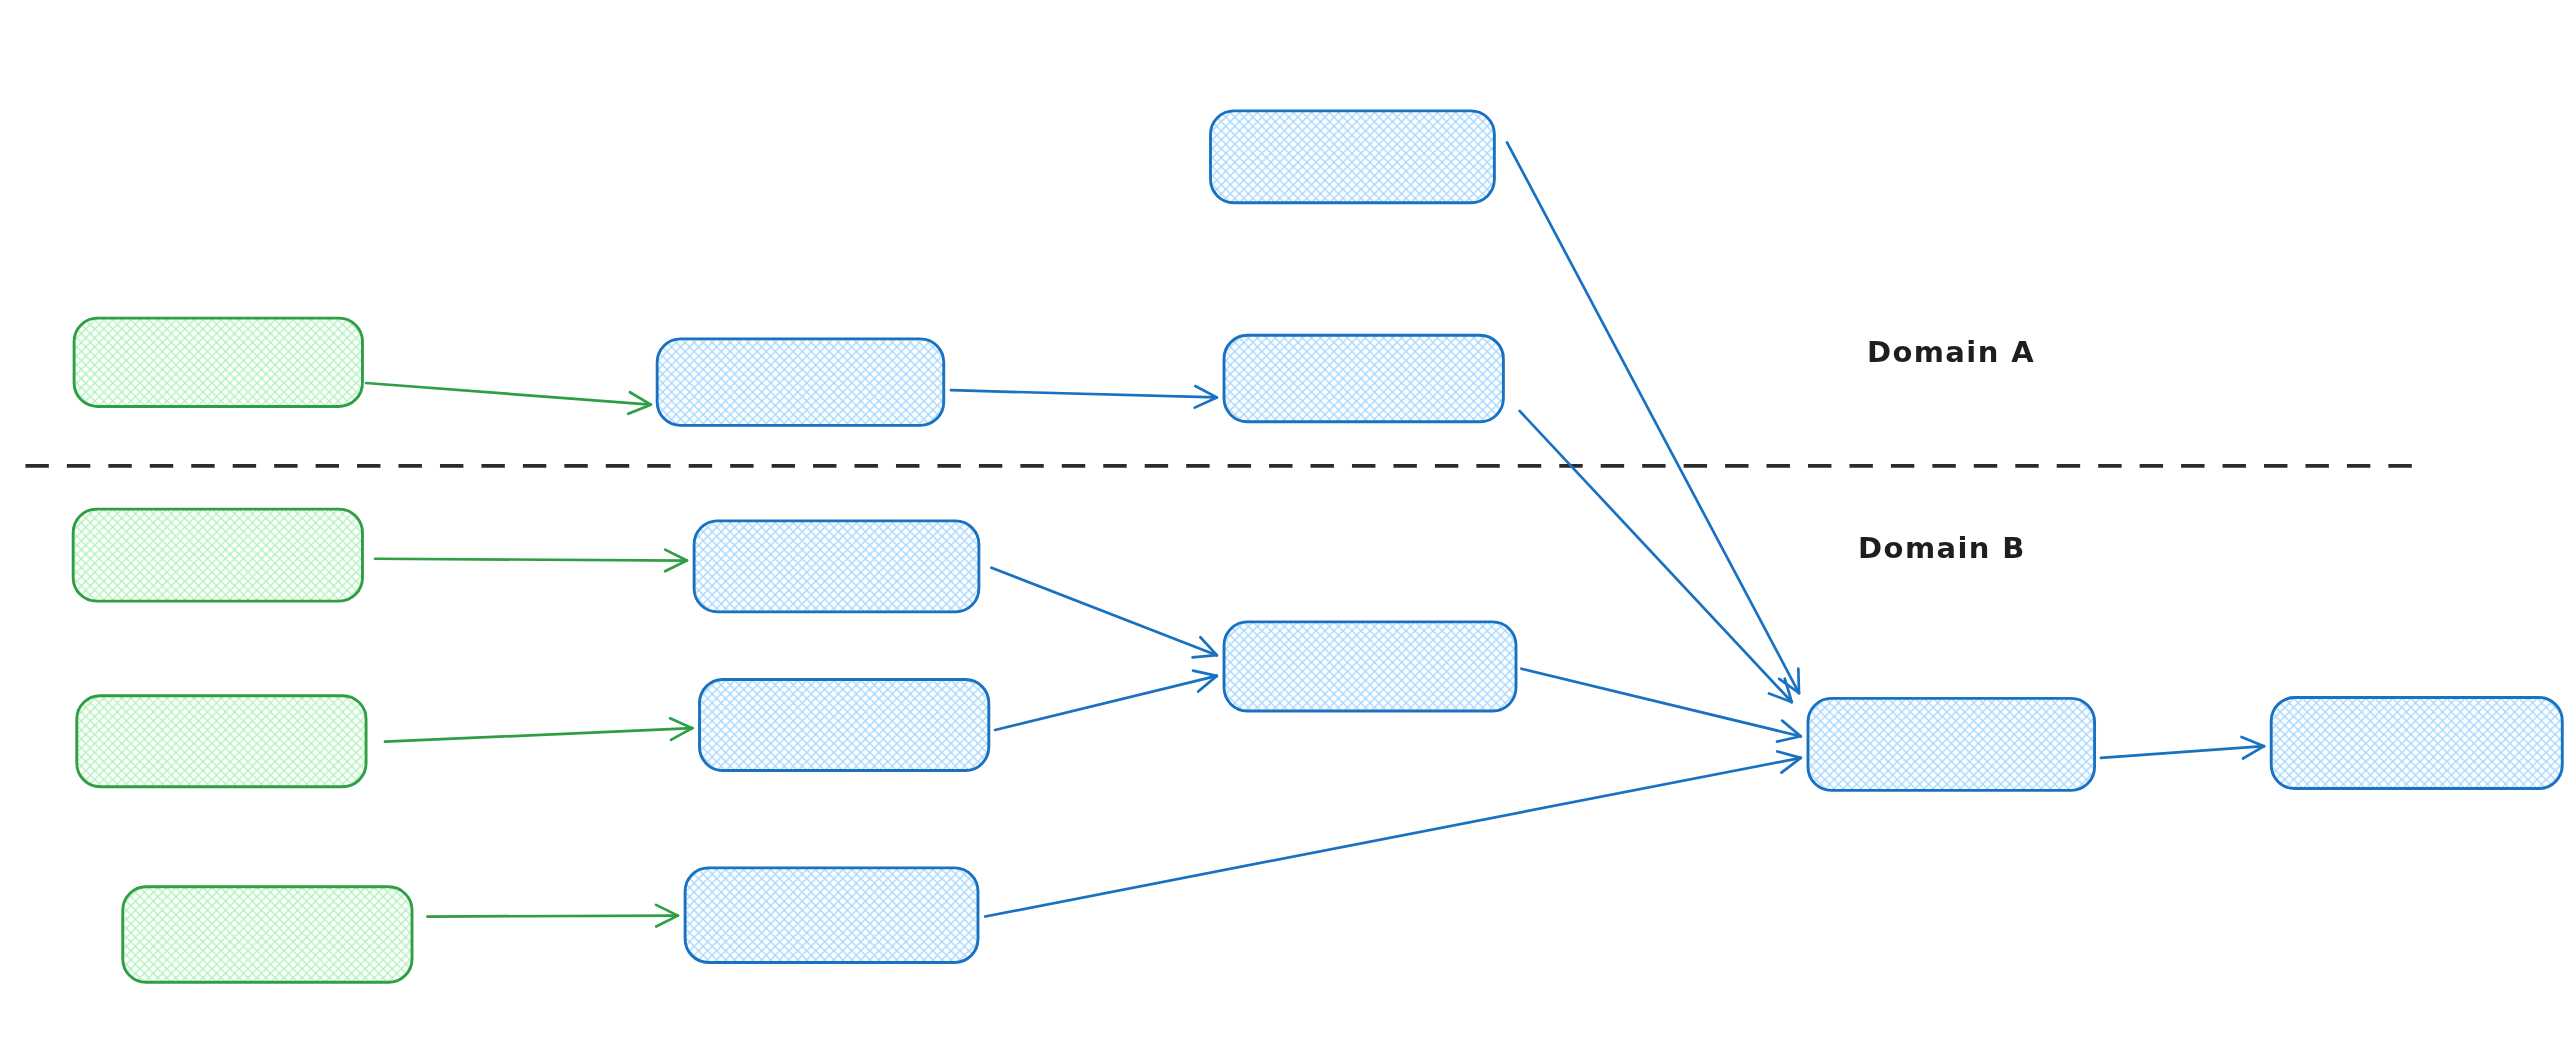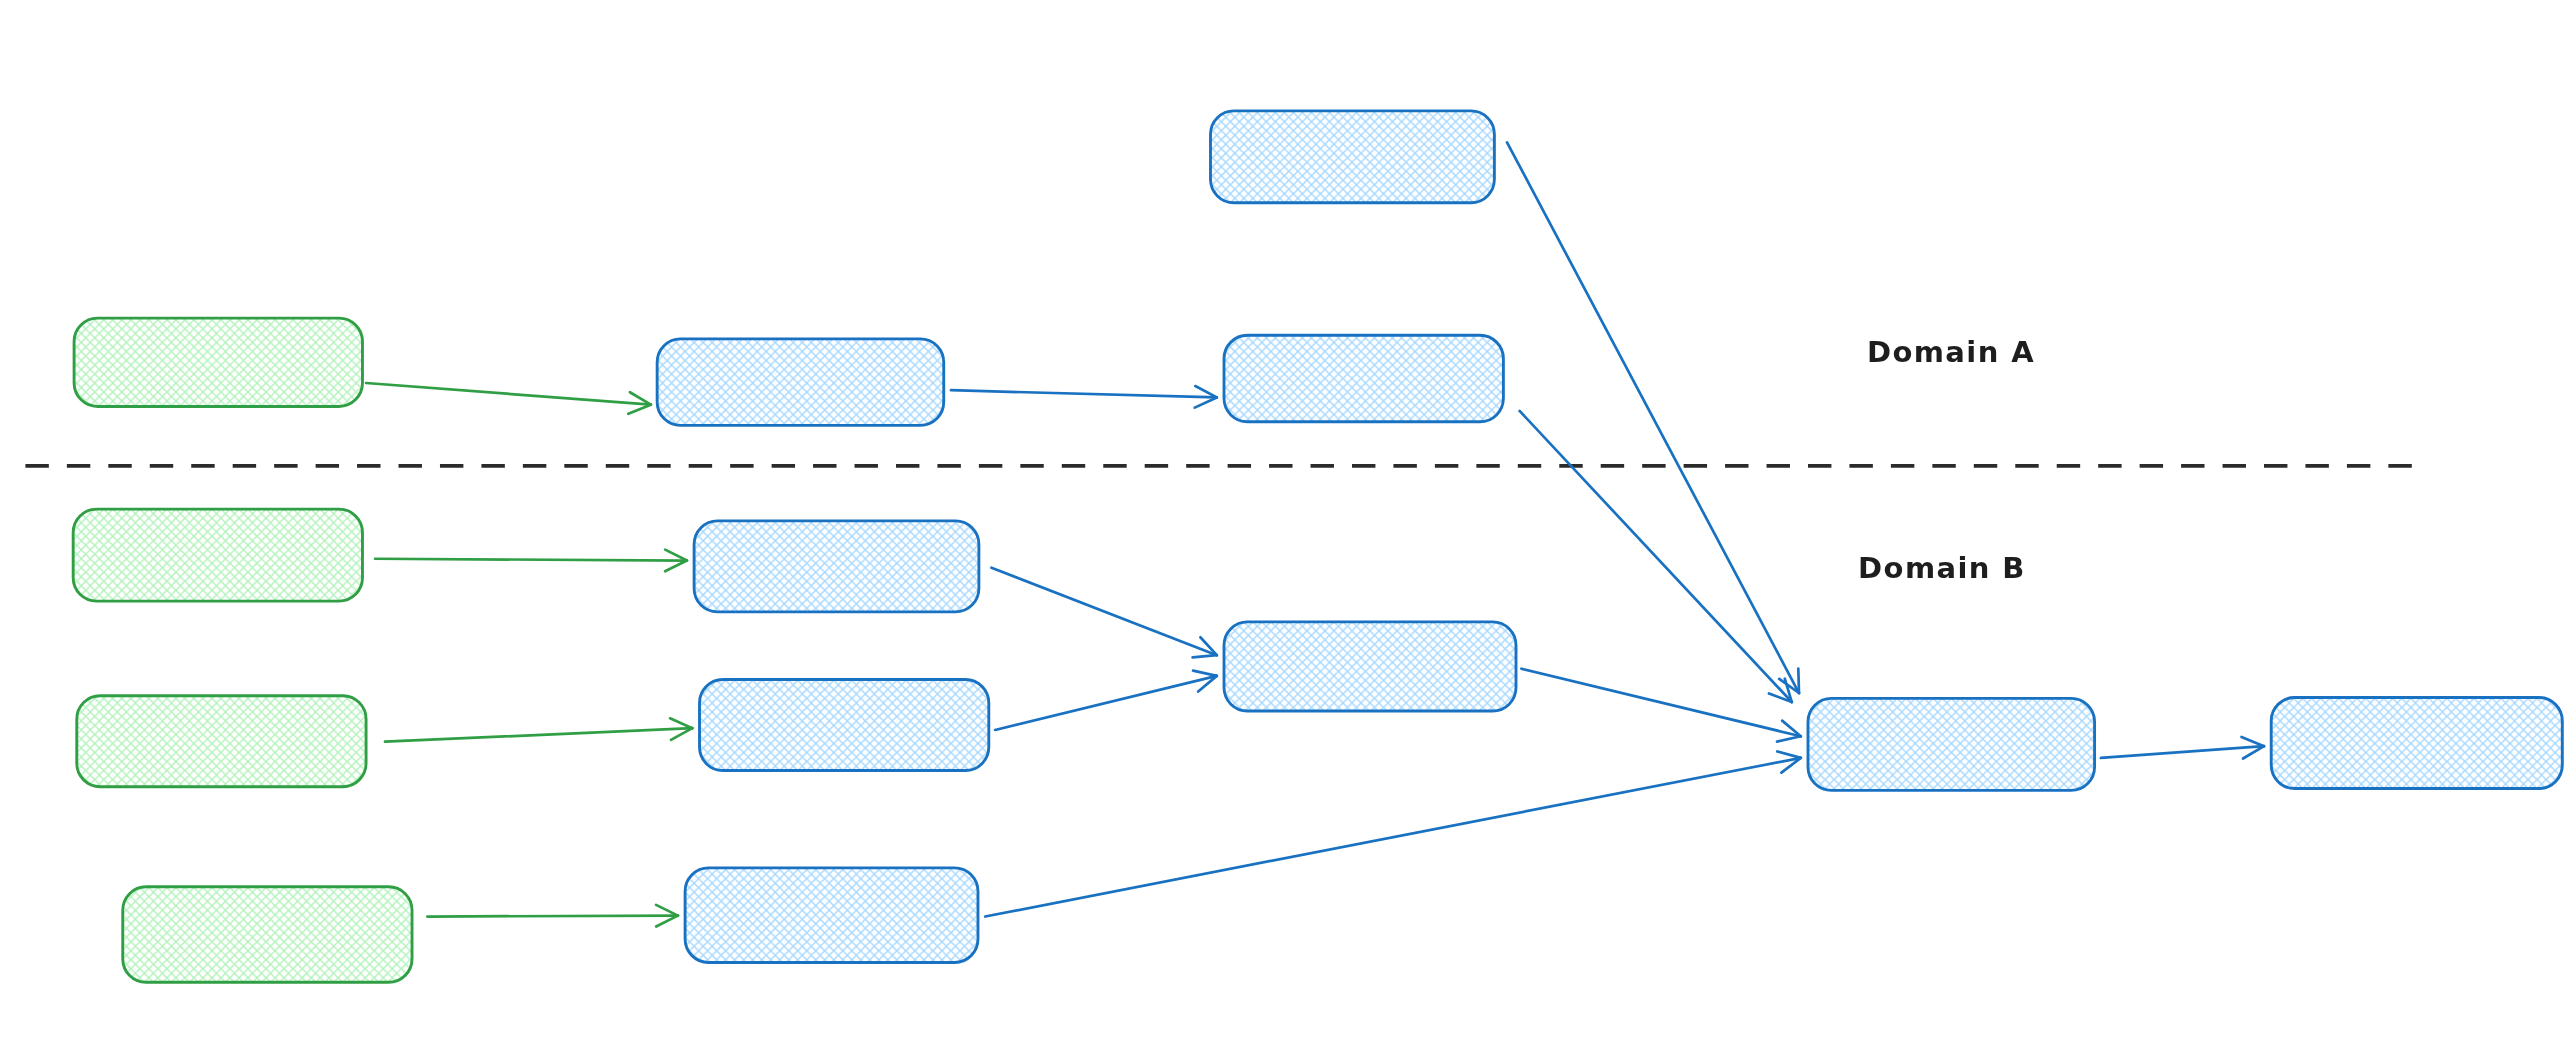--- a/index.html
+++ b/index.html
@@ -115,15 +115,15 @@
       <rect x="770" y="578" width="316" height="101" rx="26" ry="26" fill="url(#hatch-blue)" stroke="#1971c2" stroke-width="3.2"></rect>
       <rect x="85" y="772" width="321" height="101" rx="26" ry="26" fill="url(#hatch-green)" stroke="#2f9e44" stroke-width="3.2"></rect>
       <rect x="776" y="754" width="321" height="101" rx="26" ry="26" fill="url(#hatch-blue)" stroke="#1971c2" stroke-width="3.2"></rect>
       <rect x="1358" y="690" width="324" height="99" rx="26" ry="26" fill="url(#hatch-blue)" stroke="#1971c2" stroke-width="3.2"></rect>
       <rect x="136" y="984" width="321" height="106" rx="26" ry="26" fill="url(#hatch-green)" stroke="#2f9e44" stroke-width="3.2"></rect>
       <rect x="760" y="963" width="325" height="105" rx="26" ry="26" fill="url(#hatch-blue)" stroke="#1971c2" stroke-width="3.2"></rect>
       <rect x="2006" y="775" width="318" height="102" rx="26" ry="26" fill="url(#hatch-blue)" stroke="#1971c2" stroke-width="3.2"></rect>
       <rect x="2520" y="774" width="323" height="101" rx="26" ry="26" fill="url(#hatch-blue)" stroke="#1971c2" stroke-width="3.2"></rect>
     </svg>
   <div class="domain-label" style="left: 1951px; top: 352px; color: rgb(30, 30, 30);">Domain A</div>
-  <div class="domain-label" style="left: 1942px; top: 568px; color: rgb(30, 30, 30);">Domain B</div>
+  <div class="domain-label" style="left: 1942px; top: 548px; color: rgb(30, 30, 30);">Domain B</div>
 </div>
 
 
 </body></html>

